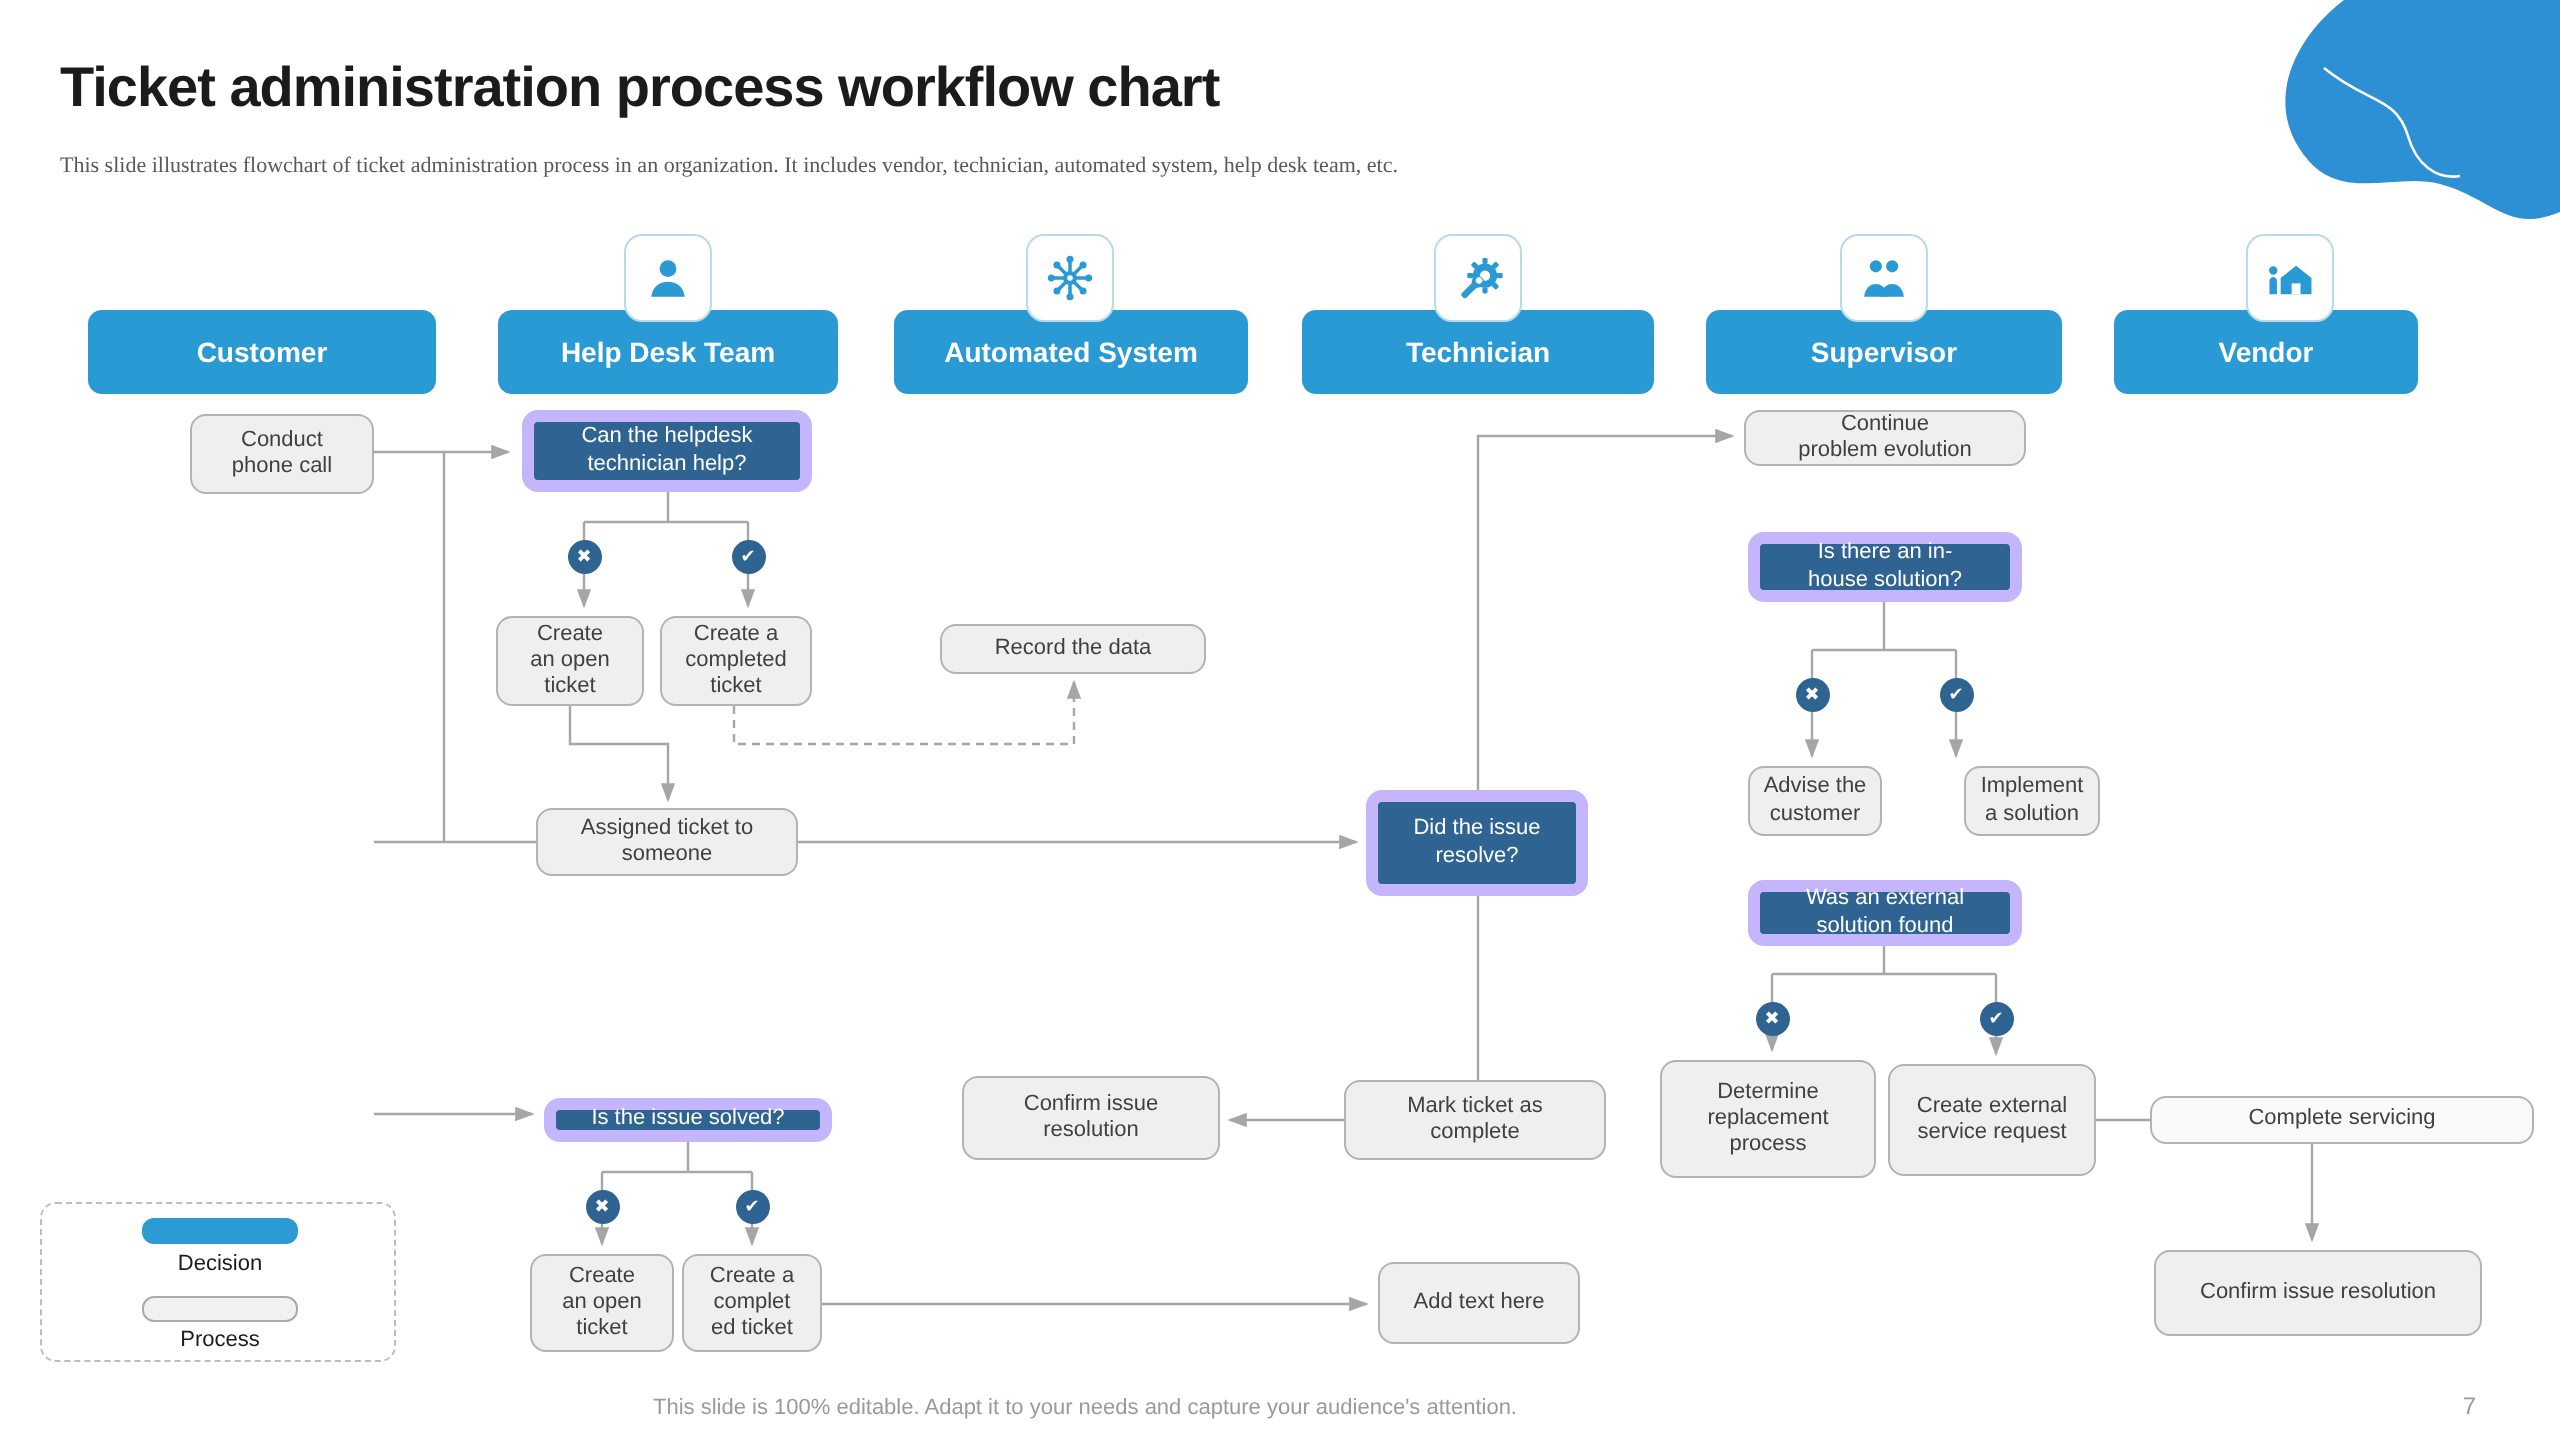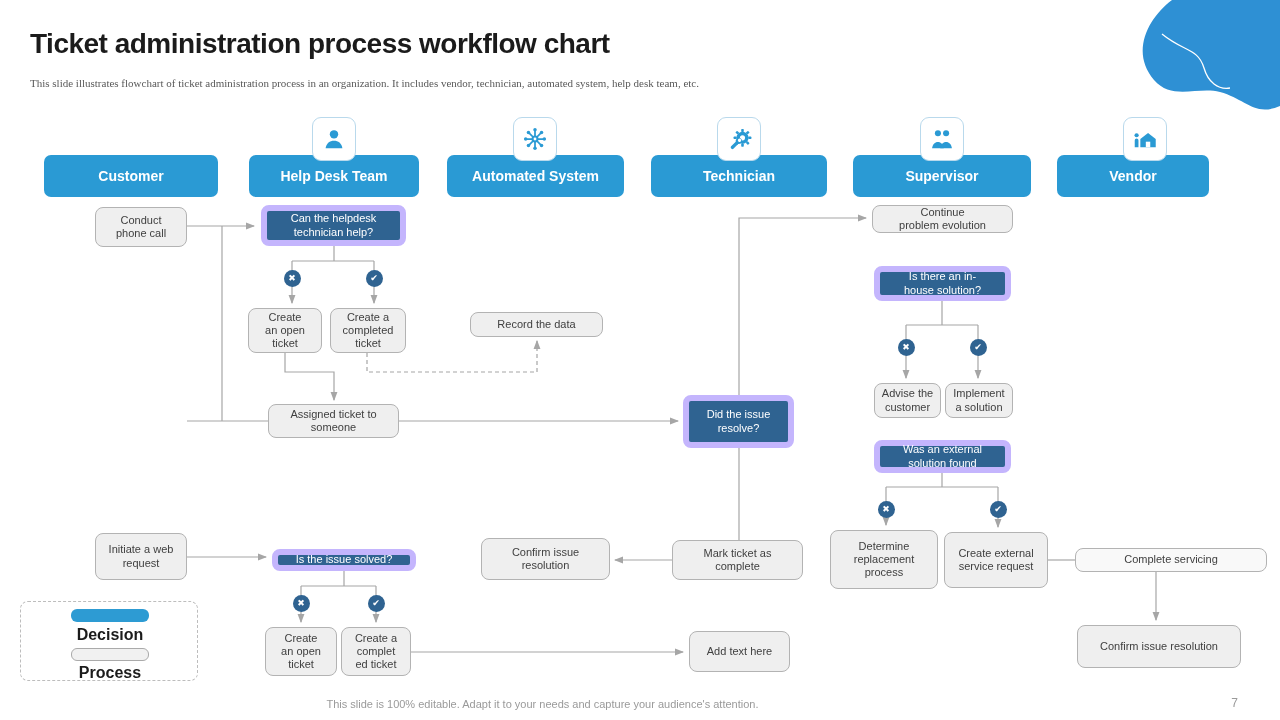--- a/index.html
+++ b/index.html
@@ -31,22 +31,22 @@
                  background:#2F6391; color:#fff; font-size:9px; display:flex;
                  align-items:center; justify-content:center; z-index:3; }
 
   #connectors { position:absolute; left:0; top:0; z-index:0; }
 
   .legend { position:absolute; left:20px; top:601px; width:178px; height:80px;
             border:1px dashed #bdbdbd; border-radius:8px; }
   .legend-bar { position:absolute; left:50px; width:78px; height:13px; border-radius:6px; }
   .legend-bar.decision-bar { top:7px; background:#2D9BD3; }
   .legend-bar.process-bar  { top:46px; background:#f1f1f1; border:1px solid #aaa; }
-  .legend-label { position:absolute; width:178px; text-align:center; font-size:16px;
-                  font-weight:bold; color:#1b1b1b; }
+  .legend-label { position:absolute; width:178px; text-align:center; font-size:11px;
+                  font-weight:normal; color:#1b1b1b; }
 
   .footer { position:absolute; left:0; top:698px; width:1085px; text-align:center;
             font-size:11px; color:#9a9a9a; }
   .page-number { position:absolute; right:42px; top:696px; font-size:12px; color:#9a9a9a; }
 </style>
 </head>
 <body>
 
 <div id="slide">
 
@@ -177,33 +177,31 @@
   <div class="node process" style="left:268px; top:404px; width:131px; height:34px">Assigned ticket to
 someone</div>
   <div class="node decision" style="left:683px; top:395px; width:111px; height:53px">Did the issue
 resolve?</div>
   <div class="node process" style="left:872px; top:205px; width:141px; height:28px">Continue
 problem evolution</div>
   <div class="node decision" style="left:874px; top:266px; width:137px; height:35px">Is there an in-
 house solution?</div>
   <div class="node process" style="left:874px; top:383px; width:67px;  height:35px">Advise the
 customer</div>
-  <div class="node process" style="left:945px; top:383px; width:68px;  height:35px">Implement
+  <div class="node process" style="left:982px; top:383px; width:68px;  height:35px">Implement
 a solution</div>
   <div class="node decision" style="left:874px; top:440px; width:137px; height:33px">Was an external
 solution found</div>
   <div class="node process" style="left:830px; top:530px; width:108px; height:59px">Determine
 replacement
 process</div>
   <div class="node process" style="left:944px; top:532px; width:104px; height:56px">Create external
 service request</div>
   <div class="node process-light" style="left:1075px;top:548px; width:192px; height:24px">Complete servicing</div>
   <div class="node process" style="left:1077px;top:625px; width:164px; height:43px">Confirm issue resolution</div>
-  <div class="node process" style="left:95px;  top:533px; width:92px;  height:47px">Initiate a web
-request</div>
   <div class="node decision" style="left:272px; top:549px; width:144px; height:22px">Is the issue solved?</div>
   <div class="node process" style="left:265px; top:627px; width:72px;  height:49px">Create
 an open
 ticket</div>
   <div class="node process" style="left:341px; top:627px; width:70px;  height:49px">Create a
 complet
 ed ticket</div>
   <div class="node process" style="left:481px; top:538px; width:129px; height:42px">Confirm issue
 resolution</div>
   <div class="node process" style="left:672px; top:540px; width:131px; height:40px">Mark ticket as

